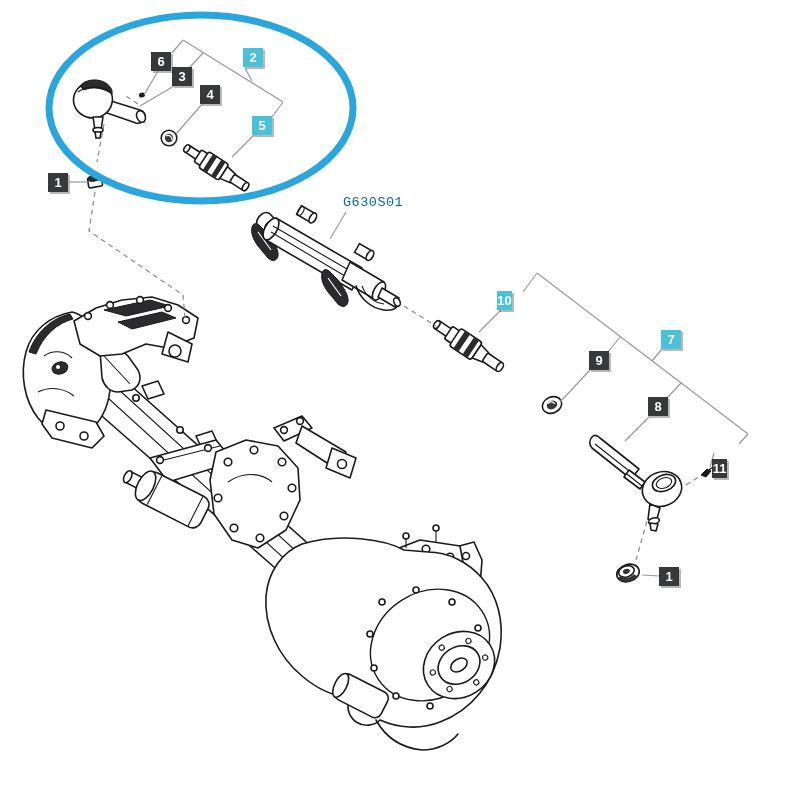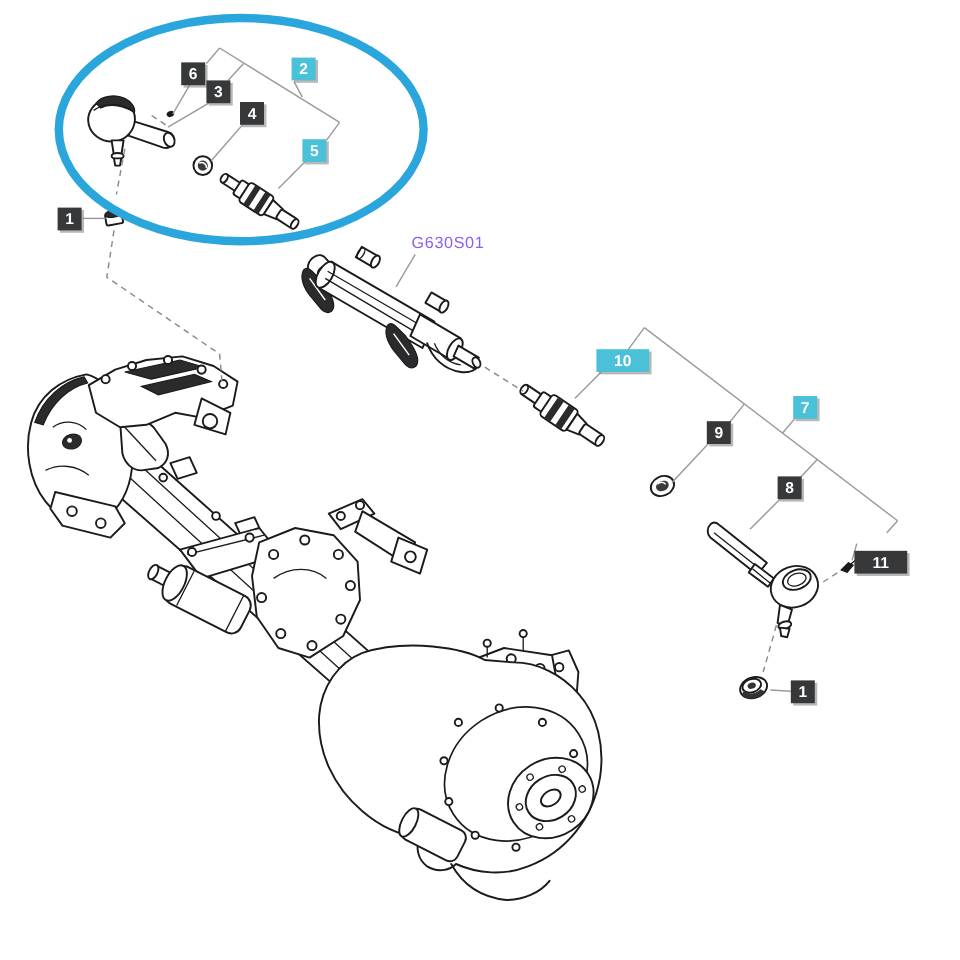--- a/index.html
+++ b/index.html
@@ -25,24 +25,24 @@
   .hl{fill:none;stroke:var(--highlight);stroke-width:7;}
   
   .callout{
     position:absolute;width:20px;height:19px;line-height:19px;text-align:center;
     color:#ffffff;font-size:13px;font-weight:bold;
     box-shadow:2px 2px 0 rgba(125,125,125,.55);
     user-select:none;cursor:pointer;
   }
   .callout.dark{background:var(--label-dark);}
   .callout.cyan{background:var(--label-cyan);}
-  .callout.wide{width:44px;}
+  .callout.wide{width:15px;}
   .code-label{
-    position:absolute;left:343px;top:195px;color:#8b5cf6;font-size:13.5px;
-    letter-spacing:0.5px;font-weight:normal;
+    position:absolute;left:343px;top:195px;color:#0369a1;font-size:13.5px;
+    letter-spacing:0.5px;font-weight:normal;font-family:Liberation Mono, monospace;
   }
 </style>
 </head>
 <body>
 
 <div class="stage">
 
   <svg width="800" height="800" viewBox="0 0 800 800">
 
     <g>

